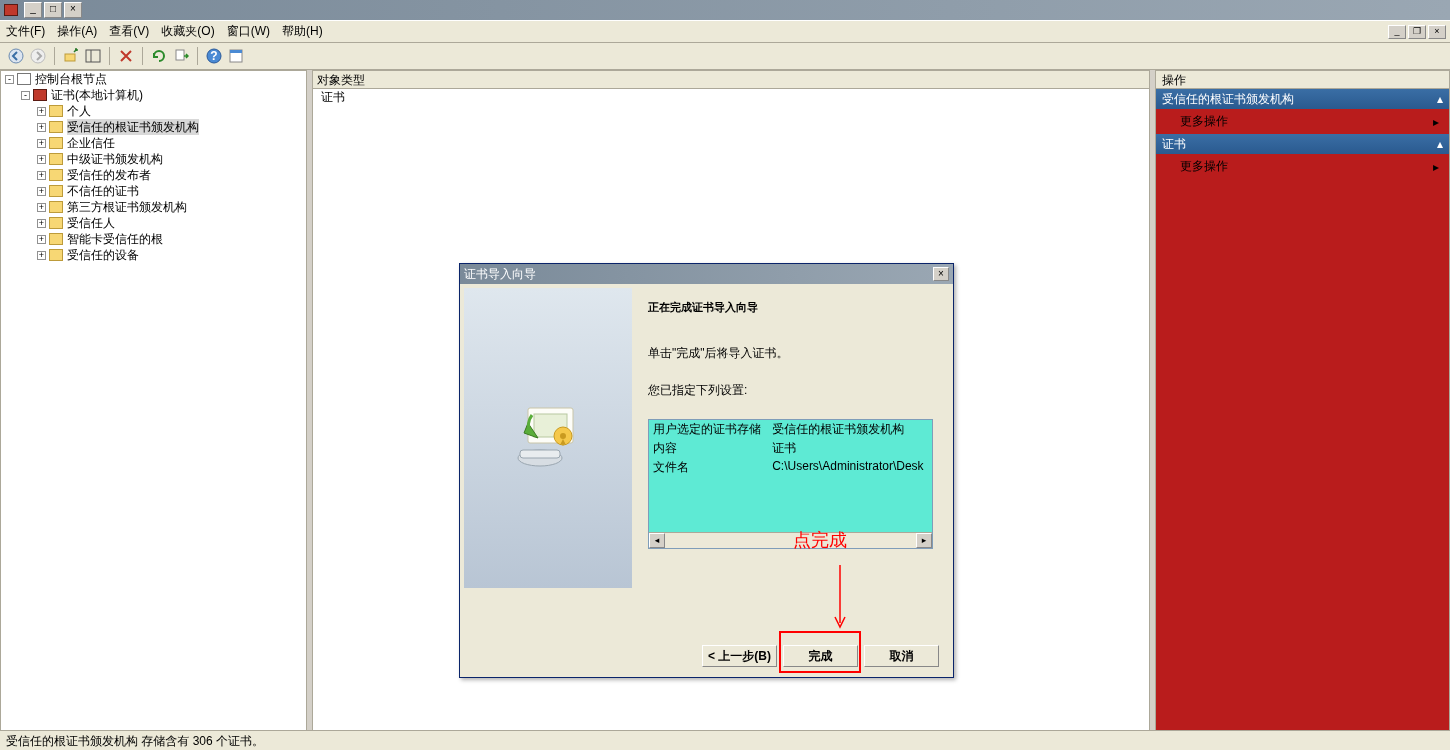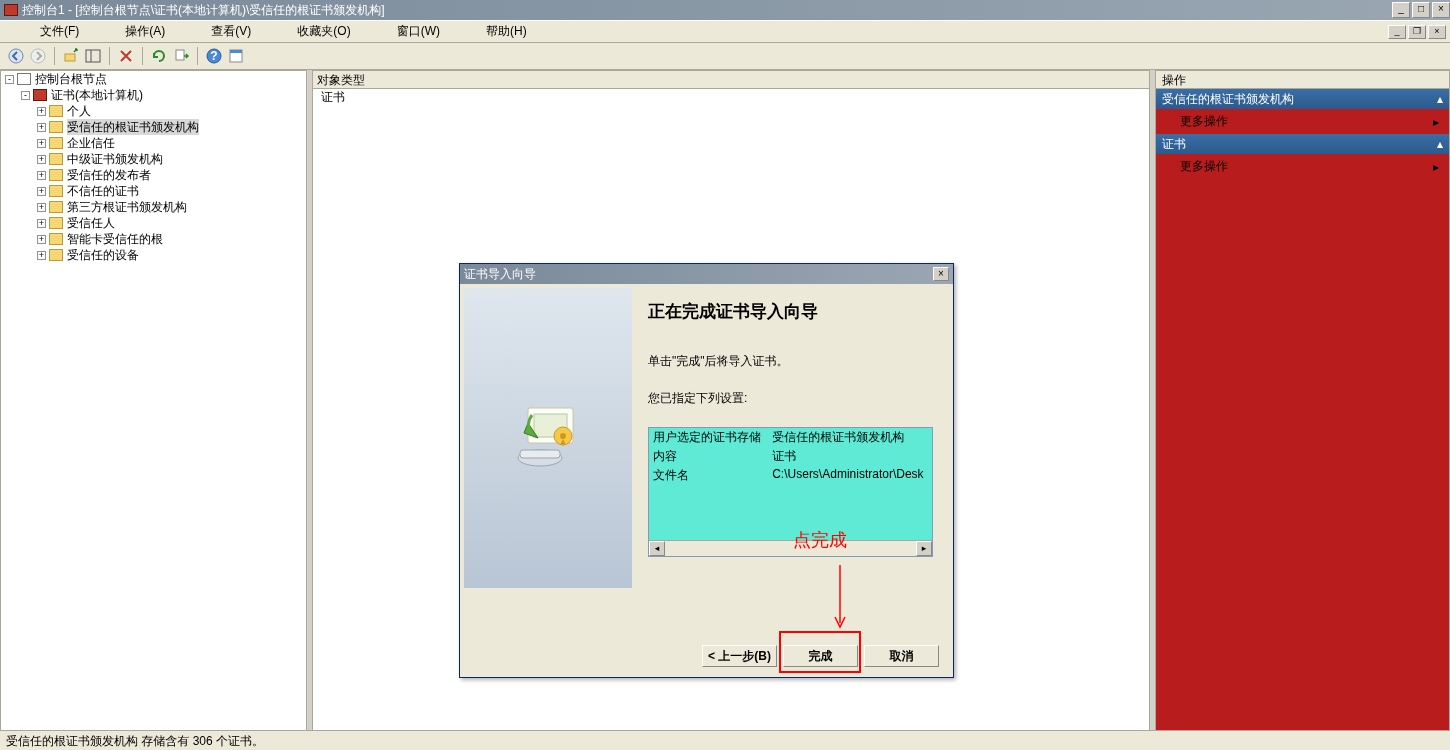--- a/index.html
+++ b/index.html
@@ -7,21 +7,21 @@
 
 
 .titlebar { height: 20px; background: linear-gradient(to right, #7a8a99, #9aa7b3); color: #fff; display: flex; align-items: center; padding-left: 4px; }
 .titlebar .icon-cert { width: 14px; height: 12px; background: #c0392b; border: 1px solid #5a1a12; margin-right: 4px; }
 .titlebar-text { color: #fff; flex: 1; }
 .titlebar-buttons { display: flex; }
 .titlebar-buttons .btn { width: 18px; height: 16px; background: #d4d0c8; border: 1px solid #888; border-top-color: #fff; border-left-color: #fff; margin-left: 2px; font-size: 10px; text-align: center; line-height: 12px; color: #000; }
 
 
 .menubar { height: 22px; background: #ece9d8; border-top: 1px solid #fff; display: flex; align-items: center; padding-left: 6px; }
-.menubar span { margin-right: 12px; margin-left: 34px; }
+.menubar span { margin-right: 12px; }
 .menubar .mdi { margin-left: auto; display: flex; margin-right: 4px; }
 .menubar .mdi .btn { width: 18px; height: 14px; background: #d4d0c8; border: 1px solid #888; border-top-color: #fff; border-left-color: #fff; margin-left: 2px; font-size: 9px; text-align: center; line-height: 11px; }
 
 
 .toolbar { height: 28px; background: #ece9d8; border-top: 1px solid #aca899; border-bottom: 1px solid #aca899; display: flex; align-items: center; padding-left: 6px; gap: 2px; }
 .tool { width: 20px; height: 20px; border: 1px solid transparent; display: flex; align-items: center; justify-content: center; }
 .tool svg { width: 16px; height: 16px; }
 .sep { width: 1px; height: 18px; background: #aca899; margin: 0 4px; }
 
 
@@ -52,21 +52,21 @@
 .right .item .arrow { margin-right: 10px; }
 
 
 .dialog { position: absolute; left: 459px; top: 263px; width: 495px; height: 415px; background: #ece9d8; border: 1px solid #0a246a; box-shadow: 2px 2px 4px rgba(0,0,0,.3); }
 .dialog .titlebar2 { height: 20px; background: linear-gradient(to right, #7a8a99, #9aa7b3); display: flex; align-items: center; padding: 0 4px; }
 .dialog .titlebar2 .txt { color: #fff; flex: 1; }
 .dialog .titlebar2 .x { width: 16px; height: 14px; background: #d4d0c8; border: 1px solid #888; border-top-color: #fff; border-left-color: #fff; font-size: 10px; text-align: center; line-height: 11px; }
 .dialog .body { display: flex; height: 360px; }
 .dialog .sidepic { width: 168px; height: 300px; margin: 4px 0 0 4px; background: linear-gradient(to bottom, #dfe7ee, #b8c5d4); display: flex; align-items: center; justify-content: center; }
 .dialog .content { flex: 1; padding: 16px 20px 0 16px; }
-.dialog .content h1 { font-size: 17px; font-weight: bold; margin-bottom: 30px; }
+.dialog .content h1 { font-size: 11px; font-weight: bold; margin-bottom: 30px; }
 .dialog .content p { margin-bottom: 20px; }
 .settings { border: 1px solid #7f9db9; background: #5eead4; height: 130px; overflow: hidden; position: relative; }
 .settings table { width: 100%; border-collapse: collapse; }
 .settings td { padding: 1px 4px; vertical-align: top; white-space: nowrap; }
 .settings .sb { position: absolute; bottom: 0; left: 0; right: 0; height: 16px; background: #ece9d8; border-top: 1px solid #aca899; display: flex; justify-content: space-between; }
 .settings .sb .arr { width: 16px; height: 15px; background: #d4d0c8; border: 1px solid #888; border-top-color: #fff; border-left-color: #fff; font-size: 9px; text-align: center; line-height: 12px; }
 .dialog .buttons { position: absolute; bottom: 10px; right: 14px; display: flex; gap: 6px; }
 .dialog .buttons button { width: 75px; height: 22px; background: #ece9d8; border: 1px solid #888; border-top-color: #fff; border-left-color: #fff; font-weight: bold; }
 
 
@@ -75,21 +75,20 @@
 .anno-arrow { position: absolute; }
 
 
 .statusbar { height: 20px; background: #ece9d8; border-top: 1px solid #aca899; padding-left: 6px; line-height: 20px; position: absolute; bottom: 0; left: 0; right: 0; }
 </style>
 </head>
 <body>
 
 <div class="titlebar">
   <div class="icon-cert"></div>
-  <span class="titlebar-text">控制台1 - [控制台根节点\证书(本地计算机)\受信任的根证书颁发机构]</span>
   <div class="titlebar-buttons">
     <div class="btn">_</div>
     <div class="btn">□</div>
     <div class="btn">×</div>
   </div>
 </div>
 
 <div class="menubar">
   <span>文件(F)</span>
   <span>操作(A)</span>

